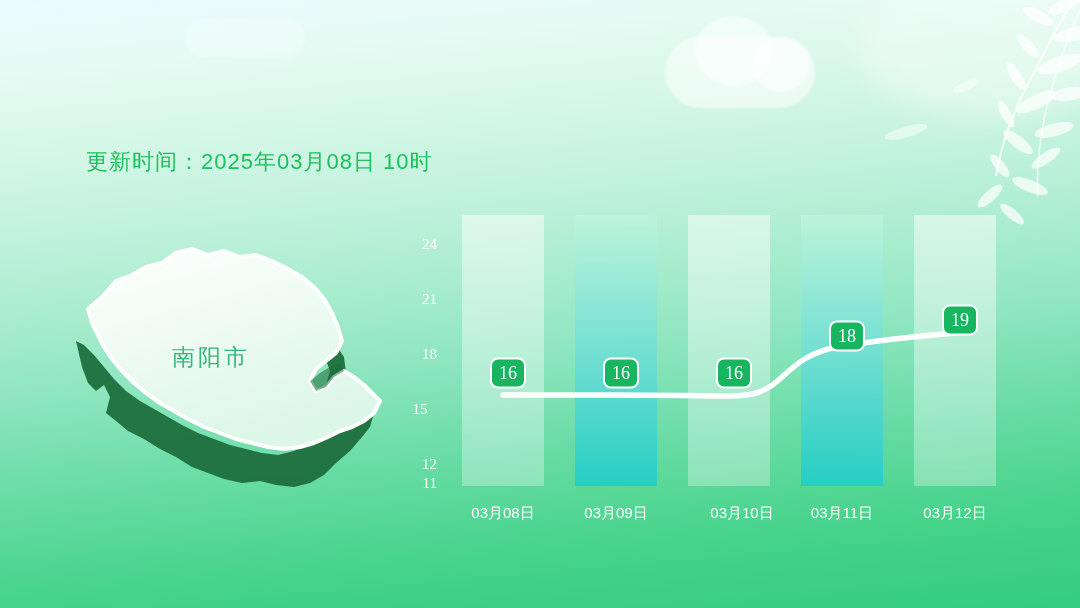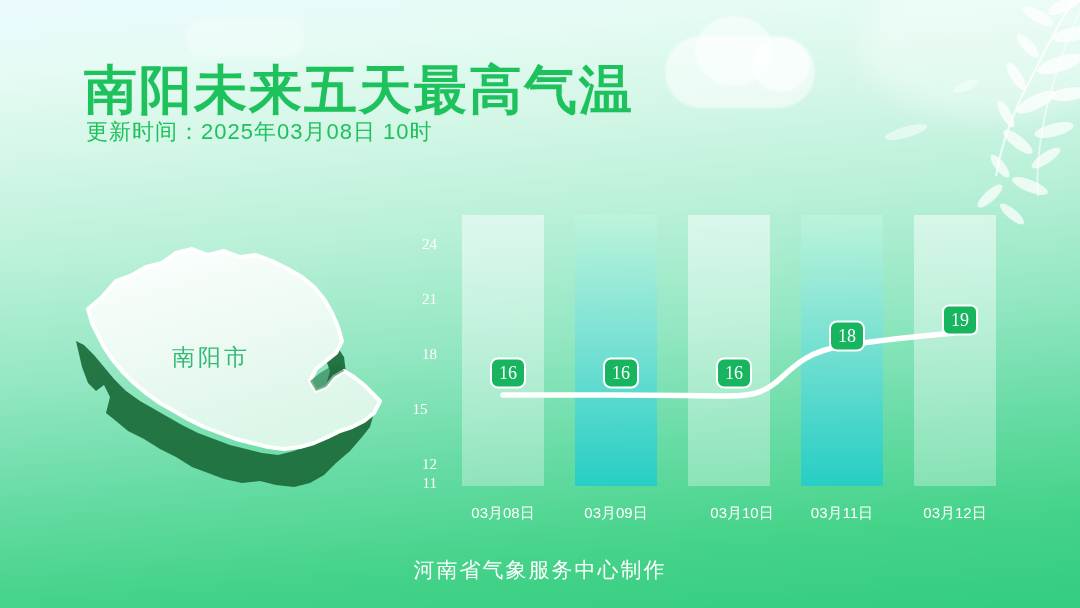--- a/index.html
+++ b/index.html
@@ -52,21 +52,21 @@
     position: absolute;
     left: 84px; top: 55px;
     font-size: 53px;
     font-weight: bold;
     letter-spacing: 2px;
     color: #1ec25c;
     white-space: nowrap;
   }
   .subtitle {
     position: absolute;
-    left: 86px; top: 117px;
+    left: 86px; top: 147px;
     font-size: 22px;
     color: #1ec25c;
     letter-spacing: 1px;
     white-space: nowrap;
   }
 
   
   .map-wrap { position: absolute; left: 58px; top: 235px; width: 370px; height: 265px; }
   .map-label {
     position: absolute;
@@ -177,21 +177,20 @@
       <ellipse cx="176" cy="168" rx="17" ry="5.5" transform="rotate(-34 176 168)"></ellipse>
       <ellipse cx="130" cy="176" rx="14" ry="5" transform="rotate(52 130 176)"></ellipse>
       <ellipse cx="160" cy="196" rx="19" ry="6" transform="rotate(22 160 196)"></ellipse>
       <ellipse cx="120" cy="206" rx="16" ry="5.5" transform="rotate(-42 120 206)"></ellipse>
       <ellipse cx="142" cy="224" rx="15" ry="5" transform="rotate(40 142 224)"></ellipse>
       <ellipse cx="36" cy="142" rx="22" ry="5.5" transform="rotate(-16 36 142)" fill="rgba(255,255,255,0.5)"></ellipse>
       <ellipse cx="96" cy="96" rx="14" ry="4.5" transform="rotate(-22 96 96)" fill="rgba(255,255,255,0.45)"></ellipse>
     </g>
   </svg>
 
-  <div class="title">南阳未来五天最高气温</div>
   <div class="subtitle">更新时间：2025年03月08日 10时</div>
 
   <div class="map-wrap">
     <svg viewBox="0 0 370 265" width="370" height="265">
       <defs>
         <linearGradient id="mapFill" x1="0" y1="0" x2="0.4" y2="1">
           <stop offset="0%" stop-color="#fdfffe"></stop>
           <stop offset="45%" stop-color="#f0fbf5"></stop>
           <stop offset="100%" stop-color="#dcf6e8"></stop>
         </linearGradient>
@@ -245,24 +244,23 @@
                C 252 180, 282 181, 314 181
                C 340 181, 352 176, 366 163
                C 382 148, 396 136, 427 131
                C 460 126, 492 122, 540 118" fill="none" stroke="#ffffff" stroke-width="5.5" stroke-linecap="round" stroke-linejoin="round"></path>
     </svg>
 
     <div class="badge" style="left:93px;  top:158px;">16</div>
     <div class="badge" style="left:206px; top:158px;">16</div>
     <div class="badge" style="left:319px; top:158px;">16</div>
     <div class="badge" style="left:432px; top:121px;">18</div>
-    <div class="badge" style="left:545px; top:105px;border-radius:7px;">19</div>
+    <div class="badge" style="left:545px; top:105px;">19</div>
 
     <div class="xlabel" style="left:33px;">03月08日</div>
     <div class="xlabel" style="left:146px;">03月09日</div>
     <div class="xlabel" style="left:272px;">03月10日</div>
     <div class="xlabel" style="left:372px;">03月11日</div>
     <div class="xlabel" style="left:485px;">03月12日</div>
   </div>
 
-  <div class="footer">河南省气象服务中心制作</div>
 
 </div>
 
 </body></html>

